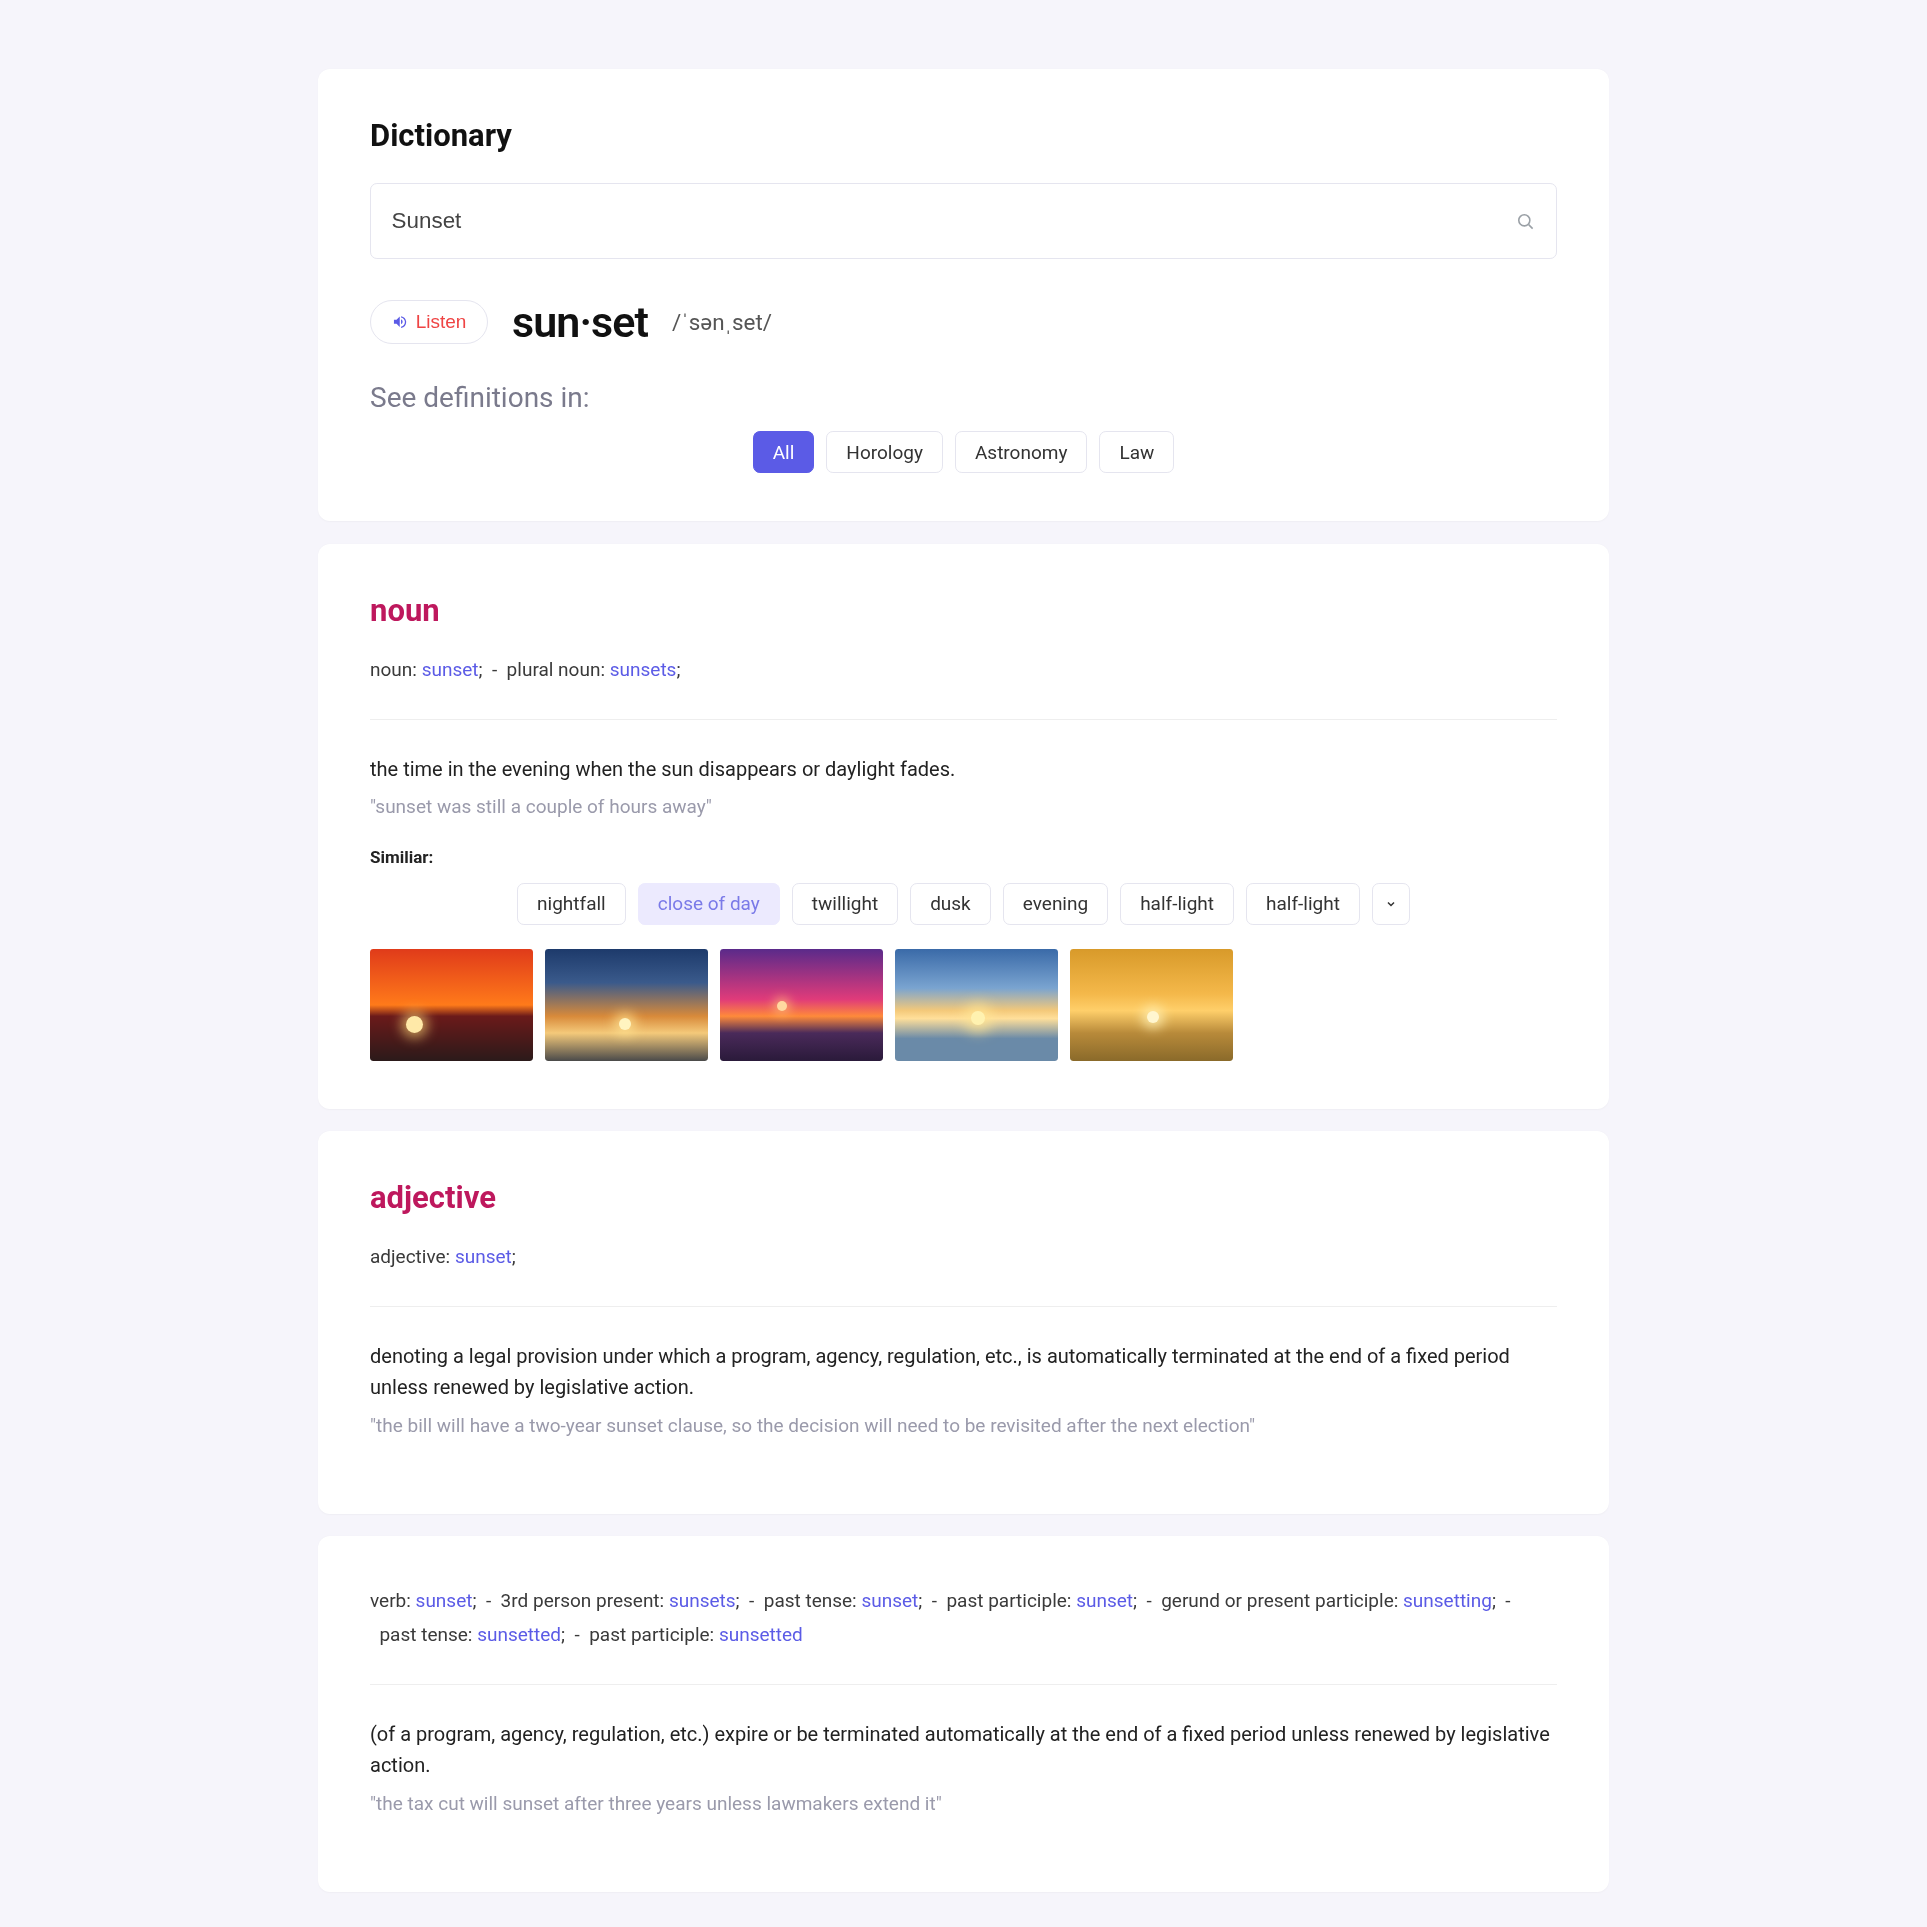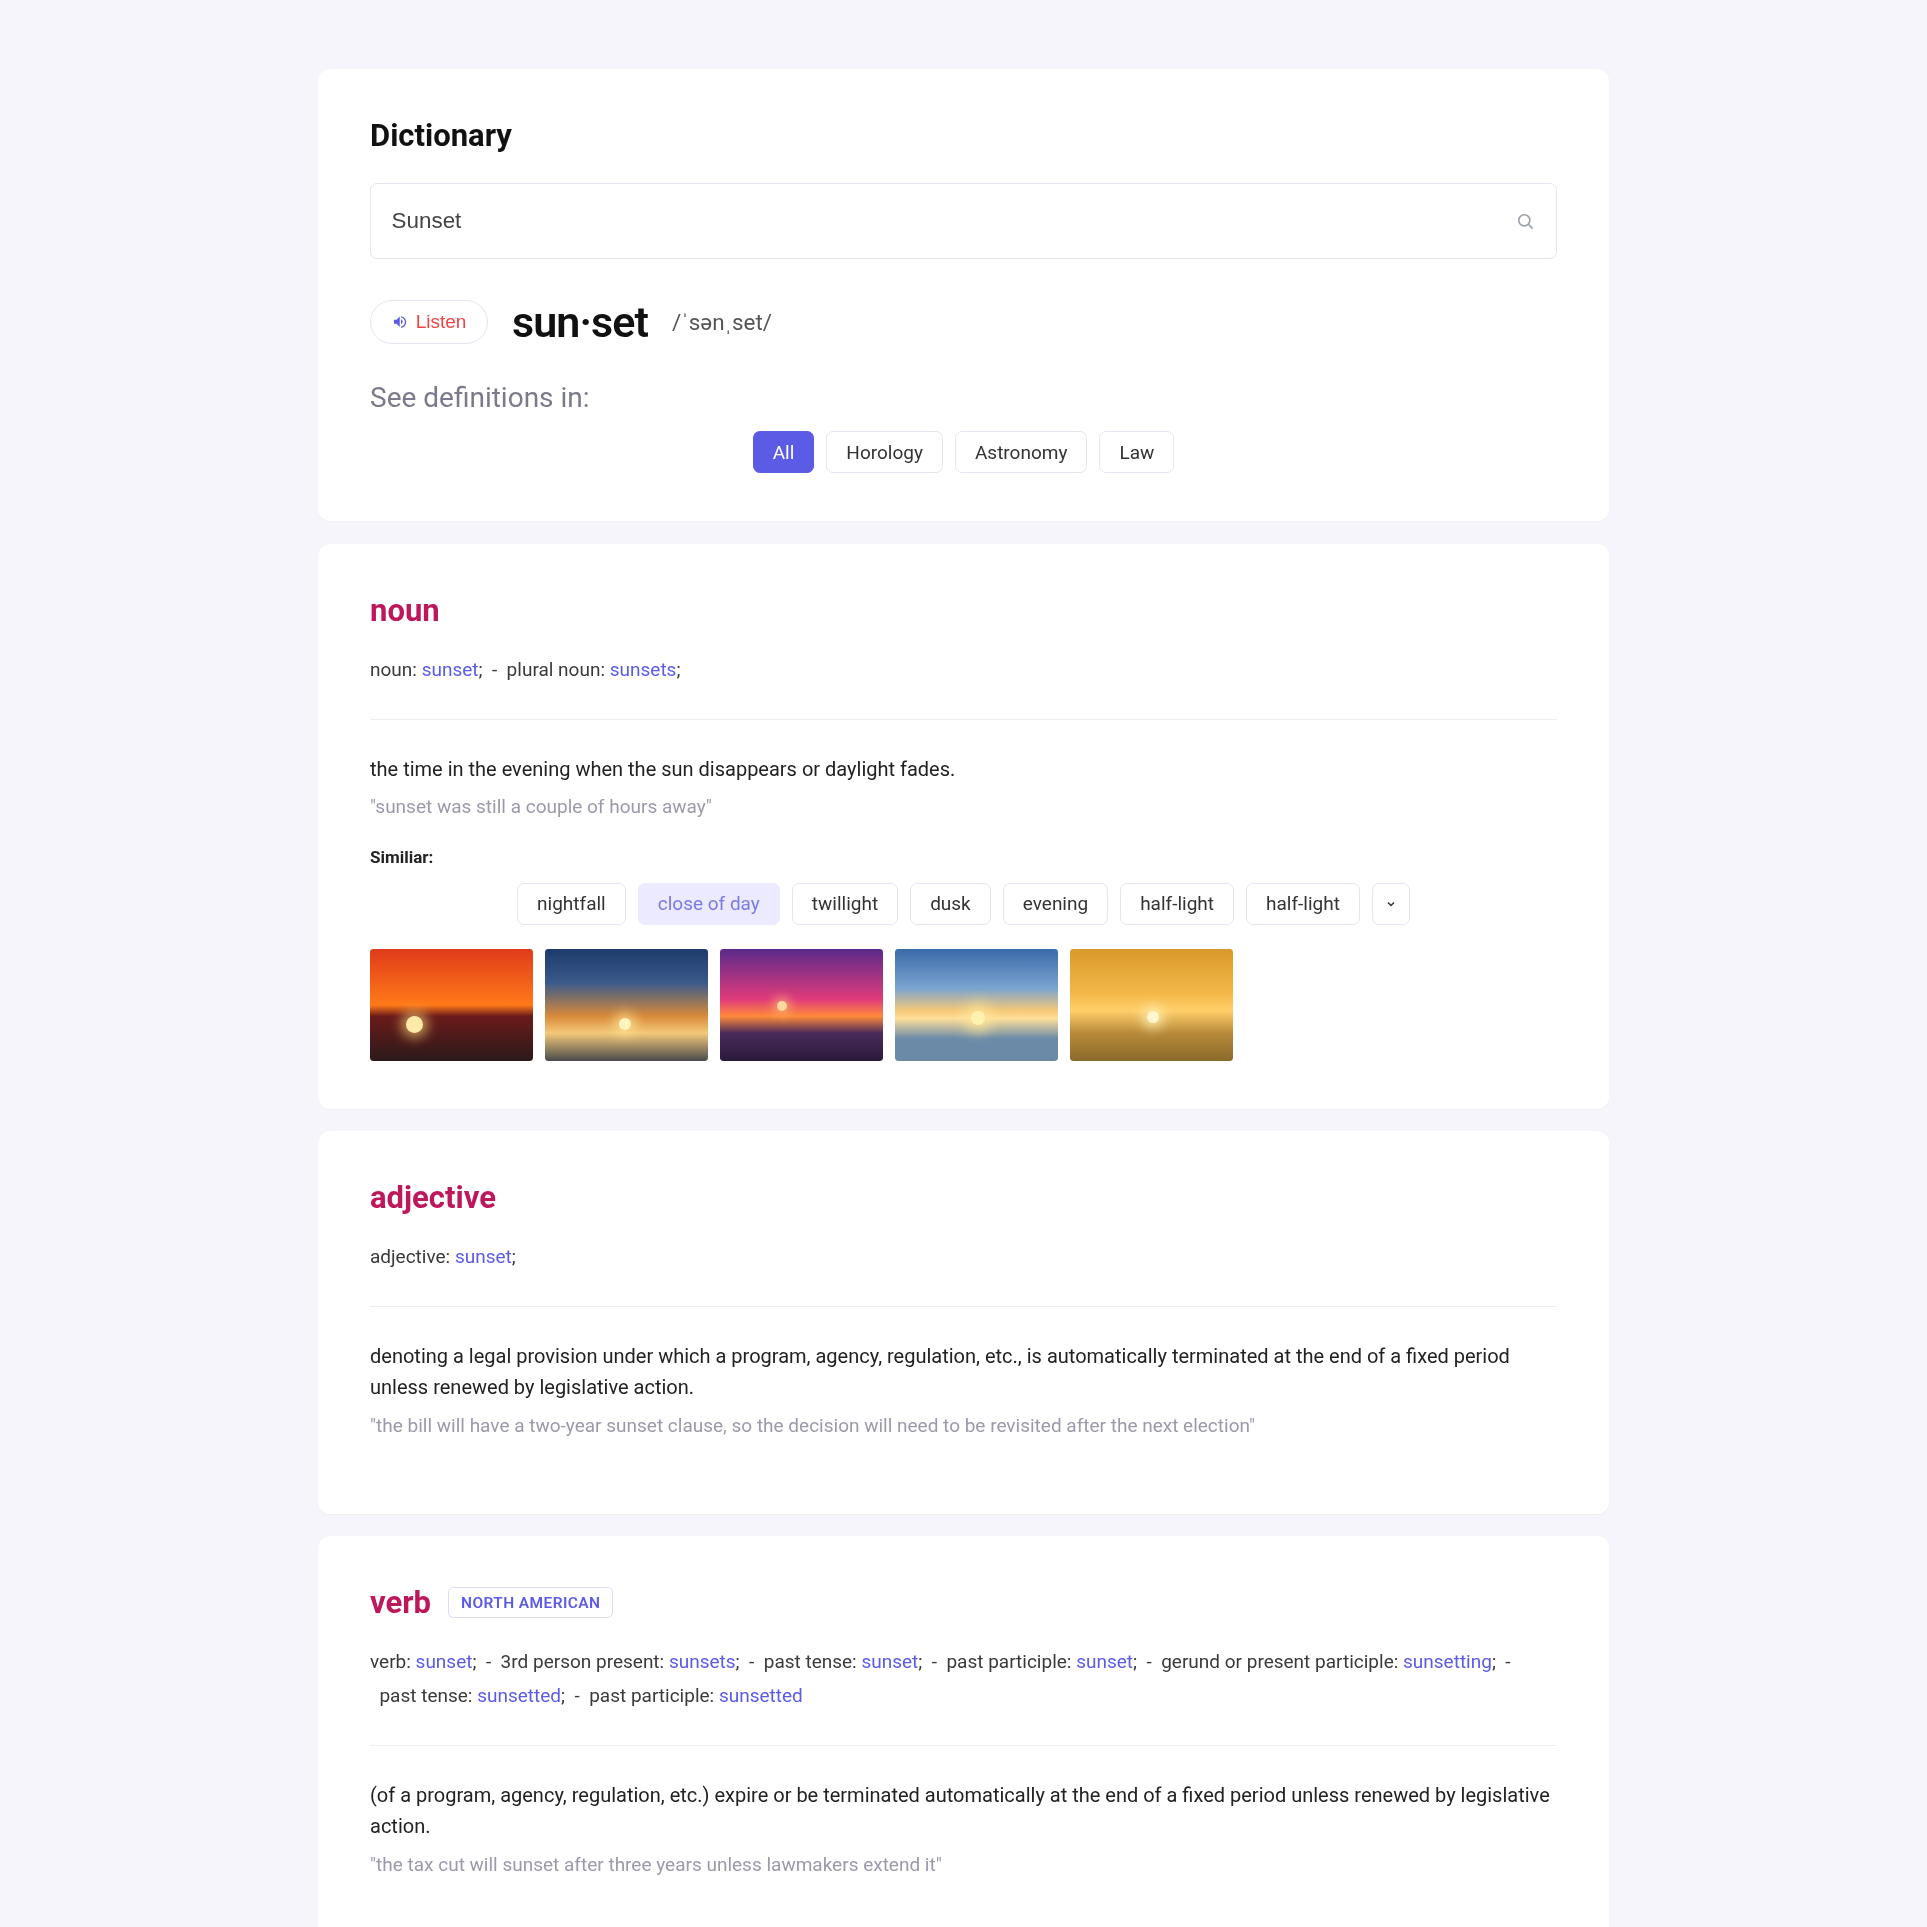--- a/index.html
+++ b/index.html
@@ -292,24 +292,20 @@
         </div>
         <div class="card">
           <div class="pos-title-row">
             <h2 class="pos-title">adjective</h2>
           </div>
           <div class="forms-line">adjective: <span class="kw">sunset</span>;</div>
           <div class="definition">denoting a legal provision under which a program, agency, regulation, etc., is automatically terminated at the end of a fixed period unless renewed by legislative action.</div>
           <div class="example">"the bill will have a two-year sunset clause, so the decision will need to be revisited after the next election"</div>
         </div>
         <div class="card">
-          <div class="pos-title-row">
-            <h2 class="pos-title">verb</h2>
-            <span class="region-tag">NORTH AMERICAN</span>
-          </div>
           <div class="forms-line">verb: <span class="kw">sunset</span>;&nbsp;&nbsp;-&nbsp;&nbsp;3rd person present: <span class="kw">sunsets</span>;&nbsp;&nbsp;-&nbsp;&nbsp;past tense: <span class="kw">sunset</span>;&nbsp;&nbsp;-&nbsp;&nbsp;past participle: <span class="kw">sunset</span>;&nbsp;&nbsp;-&nbsp;&nbsp;gerund or present participle: <span class="kw">sunsetting</span>;&nbsp;&nbsp;-&nbsp;&nbsp;past tense: <span class="kw">sunsetted</span>;&nbsp;&nbsp;-&nbsp;&nbsp;past participle: <span class="kw">sunsetted</span></div>
           <div class="definition">(of a program, agency, regulation, etc.) expire or be terminated automatically at the end of a fixed period unless renewed by legislative action.</div>
           <div class="example">"the tax cut will sunset after three years unless lawmakers extend it"</div>
         </div>
       </div>
 
 </div>
 </div>
 
 

